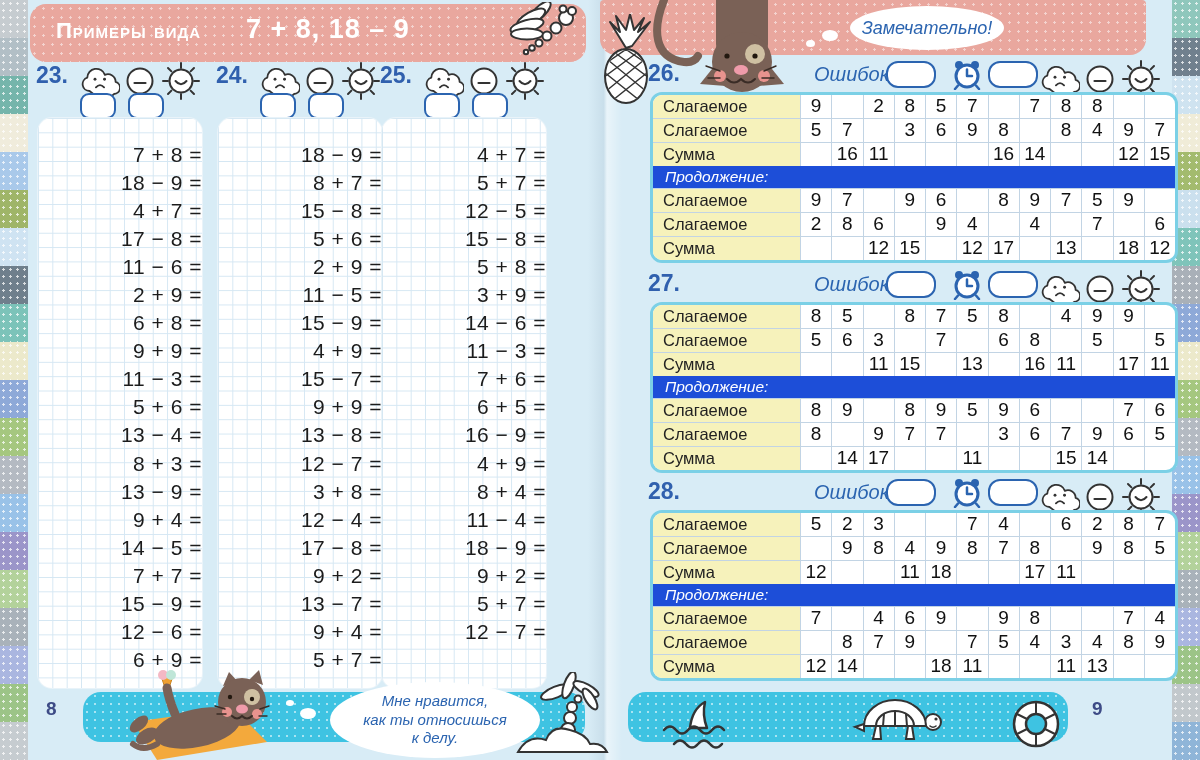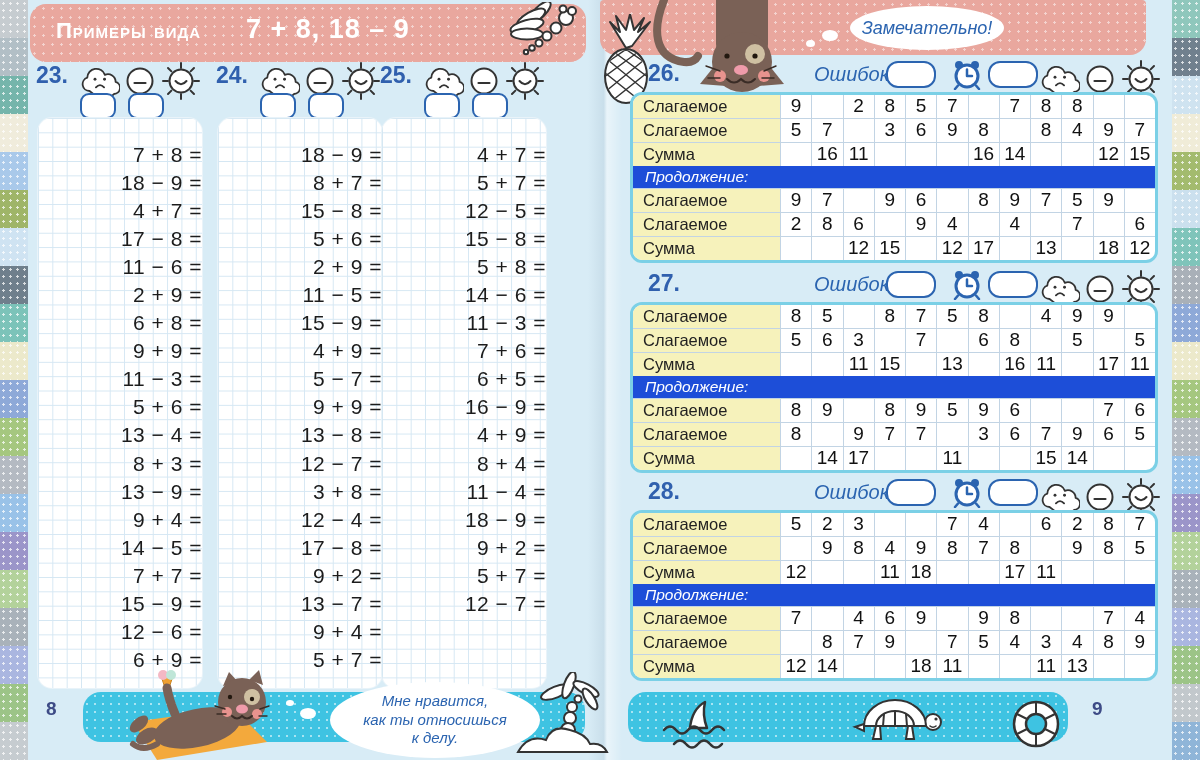--- a/index.html
+++ b/index.html
@@ -36,21 +36,21 @@
   
   .rsection{position:absolute;left:628px;width:540px;}
   .sec-head{position:relative;height:34px;}
   .sec-head .ex-num{position:absolute;left:20px;top:2px;}
   .errors-label{position:absolute;left:178px;top:5px;color:#2b64b0;font-style:italic;font-size:20px;margin-left:8px;}
   .sec-head .answer-box{width:50px;height:27px;border-radius:12px;}
   .sec-head .b1{position:absolute;left:258px;top:3px;}
   .sec-head .clock-slot{position:absolute;left:323px;top:1px;}
   .sec-head .b2{position:absolute;left:360px;top:3px;}
   .sec-head .rating{position:absolute;right:6px;top:0;}
-  .sum-table{position:absolute;left:2px;top:34px;width:522px;border:3px solid #7bd0e6;border-radius:12px;
+  .sum-table{position:absolute;left:22px;top:34px;width:522px;border:3px solid #7bd0e6;border-radius:12px;
              background:#fff;overflow:hidden;box-sizing:content-box;}
   .t-row{display:flex;height:23px;border-top:1px solid #c2d4e4;}
   .t-row.first{border-top:none;}
   .t-label{width:148px;background:#f6f2bb;font-size:16.5px;line-height:23px;padding-left:10px;color:#222;
            border-right:1px solid #c2d4e4;box-sizing:border-box;}
   .t-cell{flex:1;border-right:1px solid #c2d4e4;text-align:center;font-size:19px;line-height:22px;color:#111;}
   .t-cell:last-child{border-right:none;}
   .t-band{height:22px;background:#1d4ed8;color:#fff;font-style:italic;font-size:15.5px;line-height:22px;padding-left:12px;}
   
   .band{position:absolute;top:692px;height:50px;background-color:#3ec3e2;border-radius:18px;
@@ -251,21 +251,21 @@
     <div class="grid-panel">
       <div class="problems">
           <div class="problem-row">18 − 9 =</div>
           <div class="problem-row">8 + 7 =</div>
           <div class="problem-row">15 − 8 =</div>
           <div class="problem-row">5 + 6 =</div>
           <div class="problem-row">2 + 9 =</div>
           <div class="problem-row">11 − 5 =</div>
           <div class="problem-row">15 − 9 =</div>
           <div class="problem-row">4 + 9 =</div>
-          <div class="problem-row">5 − 7 =</div>
+          <div class="problem-row">15 − 7 =</div>
           <div class="problem-row">9 + 9 =</div>
           <div class="problem-row">13 − 8 =</div>
           <div class="problem-row">12 − 7 =</div>
           <div class="problem-row">3 + 8 =</div>
           <div class="problem-row">12 − 4 =</div>
           <div class="problem-row">17 − 8 =</div>
           <div class="problem-row">9 + 2 =</div>
           <div class="problem-row">13 − 7 =</div>
           <div class="problem-row">9 + 4 =</div>
           <div class="problem-row">5 + 7 =</div>
@@ -299,20 +299,21 @@
   <span class="clock-slot"></span>
   <span class="answer-box"></span>
 </span>
     <div class="grid-panel">
       <div class="problems">
           <div class="problem-row">4 + 7 =</div>
           <div class="problem-row">5 + 7 =</div>
           <div class="problem-row">12 − 5 =</div>
           <div class="problem-row">15 − 8 =</div>
           <div class="problem-row">5 + 8 =</div>
+          <div class="problem-row">3 + 9 =</div>
           <div class="problem-row">14 − 6 =</div>
           <div class="problem-row">11 − 3 =</div>
           <div class="problem-row">7 + 6 =</div>
           <div class="problem-row">6 + 5 =</div>
           <div class="problem-row">16 − 9 =</div>
           <div class="problem-row">4 + 9 =</div>
           <div class="problem-row">8 + 4 =</div>
           <div class="problem-row">11 − 4 =</div>
           <div class="problem-row">18 − 9 =</div>
           <div class="problem-row">9 + 2 =</div>

